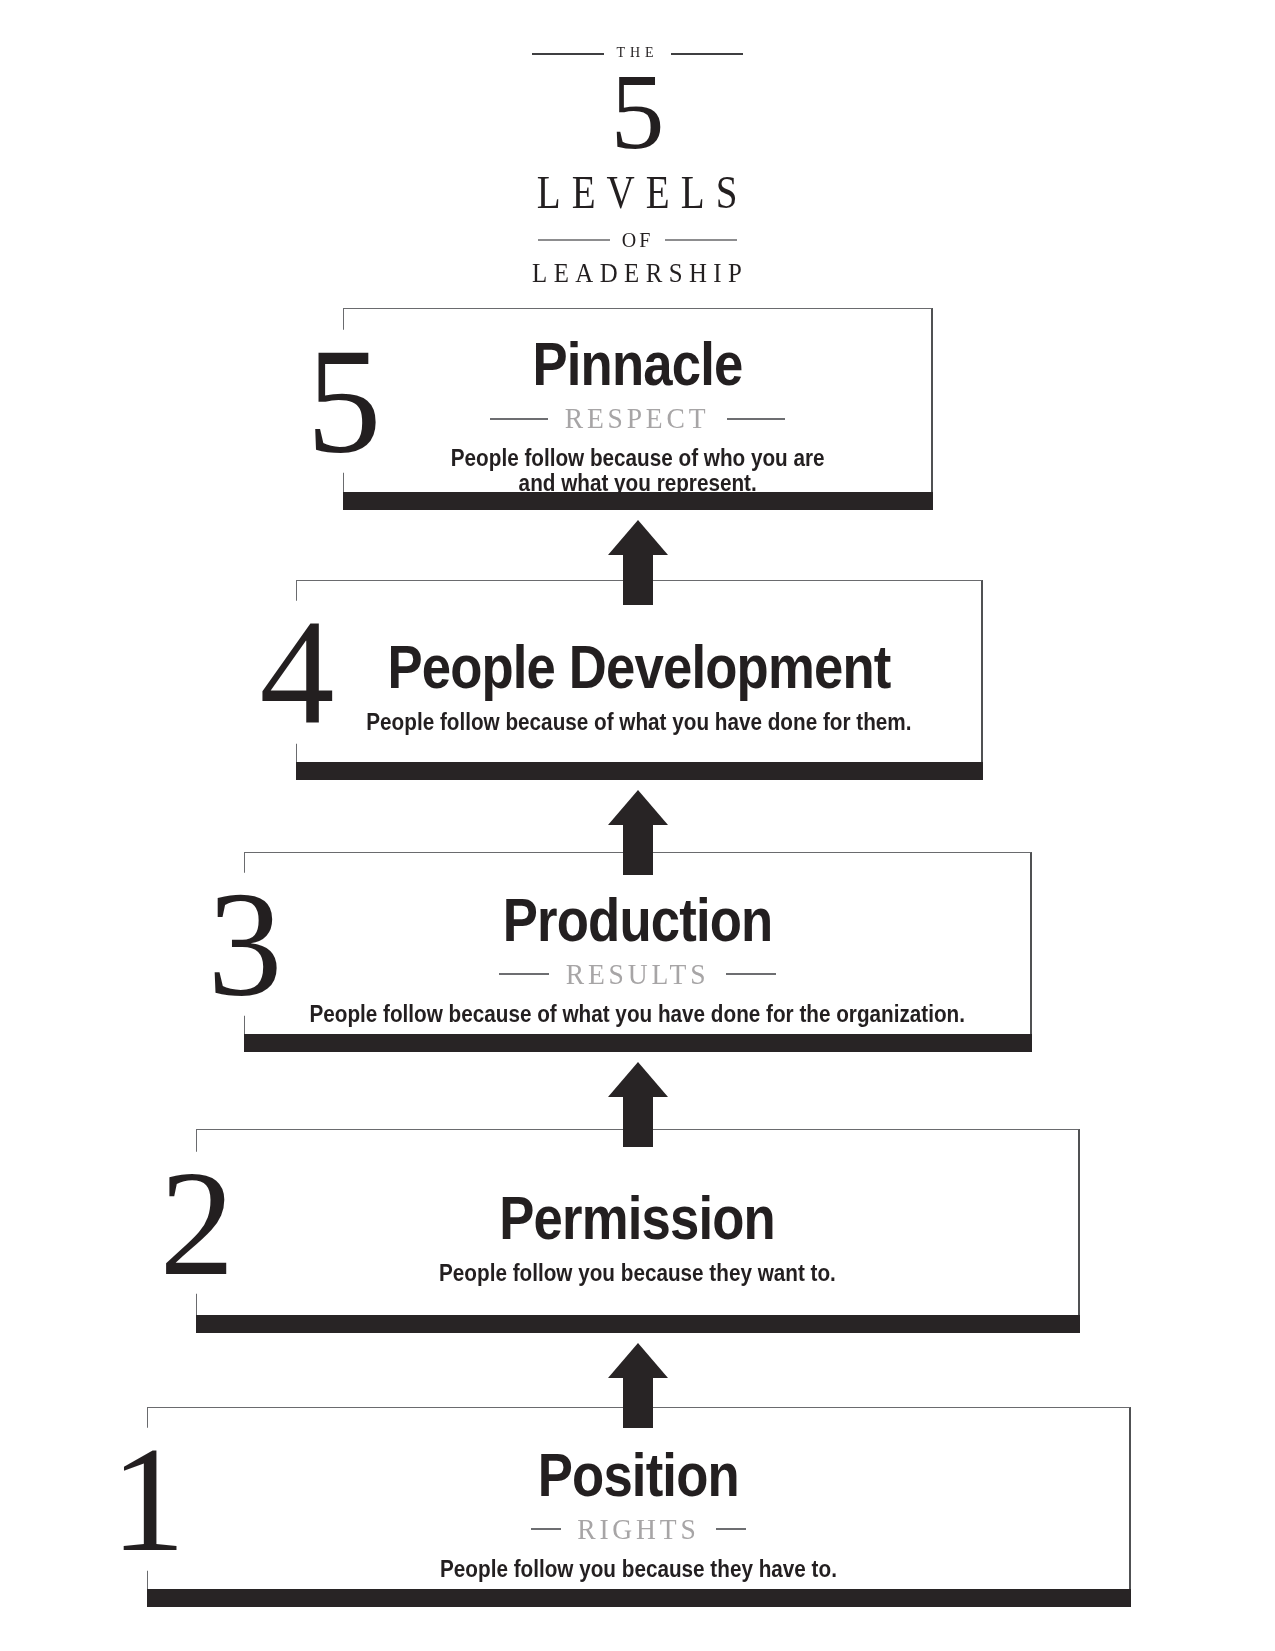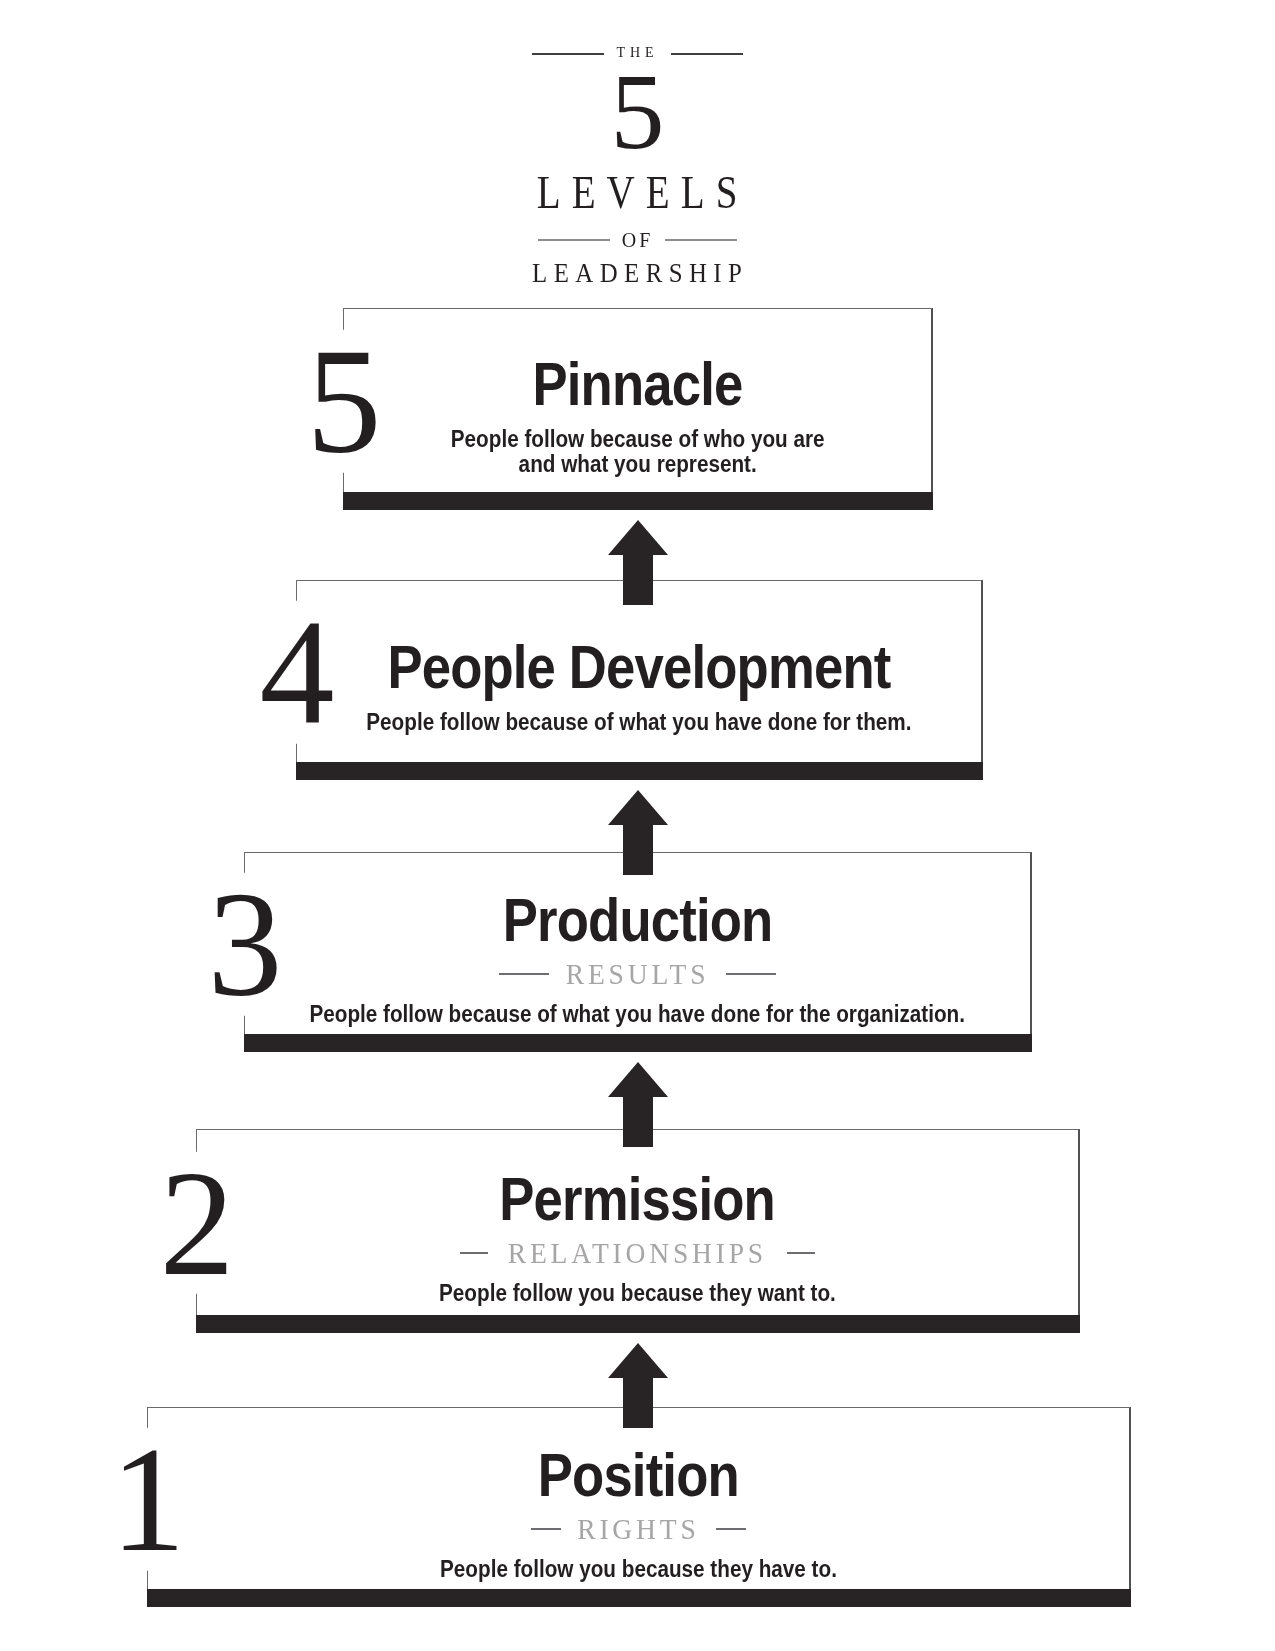--- a/index.html
+++ b/index.html
@@ -109,20 +109,25 @@
     <span class="logo-of">OF</span>
     <span class="logo-line gray"></span>
   </div>
   <div class="logo-leadership">LEADERSHIP</div>
 </div>
 
 <section class="level level-5">
   <div class="level-num">5</div>
   <div class="content">
     <h2 class="level-title">Pinnacle</h2>
+    <div class="level-sub">
+      <span class="rule"></span>
+      <span class="sub-text">RESPECT</span>
+      <span class="rule"></span>
+    </div>
     <p class="level-desc"><span>People follow because of who you are</span><br><span>and what you represent.</span></p>
   </div>
   <div class="bar"></div>
 </section>
 
 <div class="arrow arrow-5-4">
   <span class="head"></span>
   <span class="shaft"></span>
 </div>
 
@@ -156,25 +161,20 @@
 
 <div class="arrow arrow-3-2">
   <span class="head"></span>
   <span class="shaft"></span>
 </div>
 
 <section class="level level-2">
   <div class="level-num">2</div>
   <div class="content">
     <h2 class="level-title">Permission</h2>
-    <div class="level-sub">
-      <span class="rule"></span>
-      <span class="sub-text">RELATIONSHIPS</span>
-      <span class="rule"></span>
-    </div>
     <p class="level-desc">People follow you because they want to.</p>
   </div>
   <div class="bar"></div>
 </section>
 
 <div class="arrow arrow-2-1">
   <span class="head"></span>
   <span class="shaft"></span>
 </div>
 

